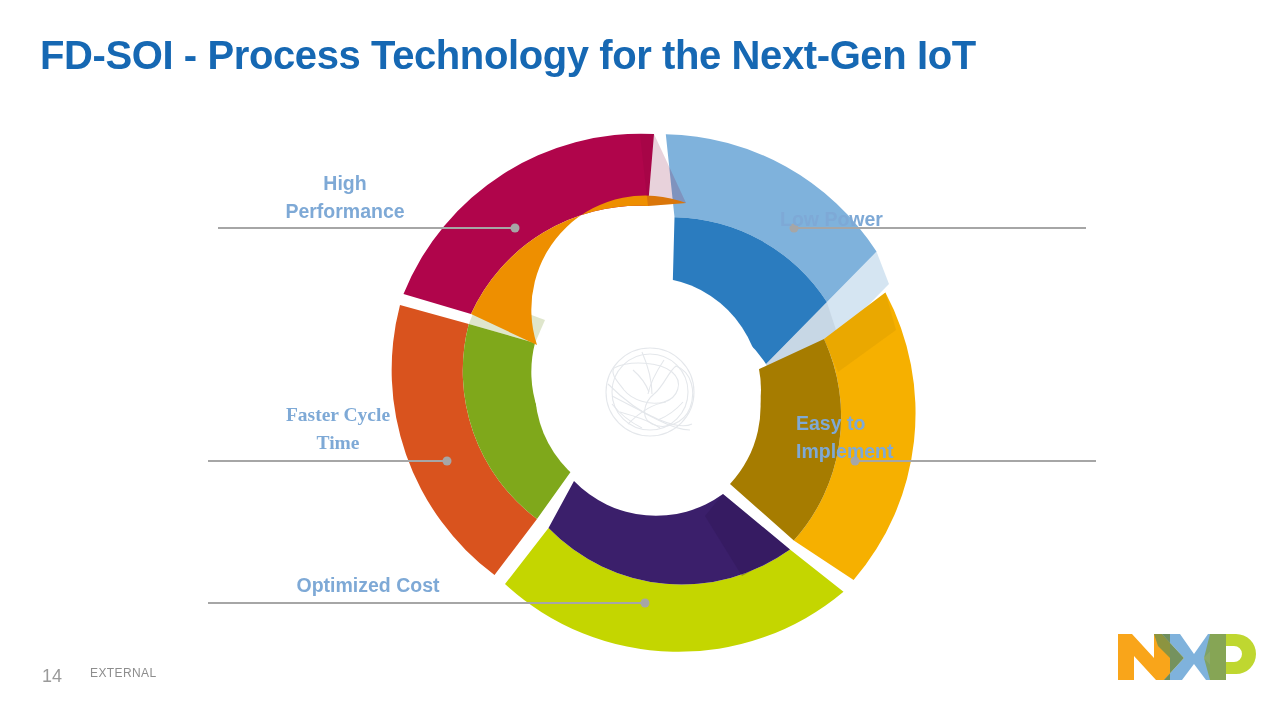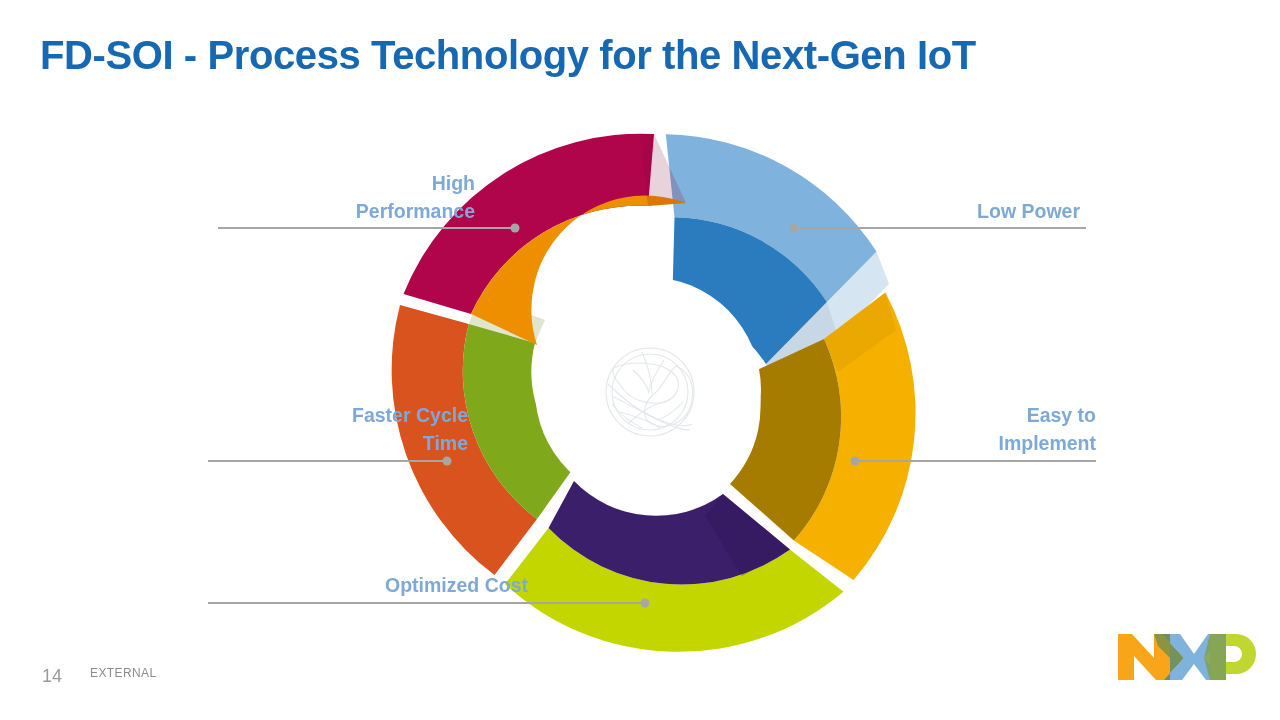--- a/index.html
+++ b/index.html
@@ -52,22 +52,22 @@
 
   
   .callout {
     position: absolute;
     font-size: 19.5px;
     font-weight: bold;
     color: #7EA9D6;
     line-height: 1.45;
     white-space: pre-line;
   }
-  .callout.left  { text-align: right; }
-  .callout.right { text-align: right; }
+  .callout.left  { text-align: center; }
+  .callout.right { text-align: left; margin-top: 8px; }
 
   
   .footer-page {
     position: absolute;
     left: 42px;
     top: 666px;
     font-size: 18px;
     color: #9a9a9a;
   }
   .footer-class {
@@ -210,21 +210,21 @@
         <circle cx="515" cy="228" r="4.5"></circle>
       </g>
     </svg>
   </div>
 
   <div class="callout left" style="left:215px; top:169px; width:260px;">High
 Performance</div>
 
   <div class="callout right" style="right:200px; top:197px; width:300px;">Low Power</div>
 
-  <div class="callout left" style="left:208px; top:401px; width:260px;">Faster Cycle
+  <div class="callout left" style="left:208px; top:401px; width:260px;font-family:Liberation Serif, serif;">Faster Cycle
 Time</div>
 
   <div class="callout left" style="left:208px; top:571px; width:320px;">Optimized Cost</div>
 
   <div class="callout right" style="right:184px; top:401px; width:300px;">Easy to
 Implement</div>
 
   <div class="footer-page">14</div>
   <div class="footer-class">EXTERNAL</div>
 

